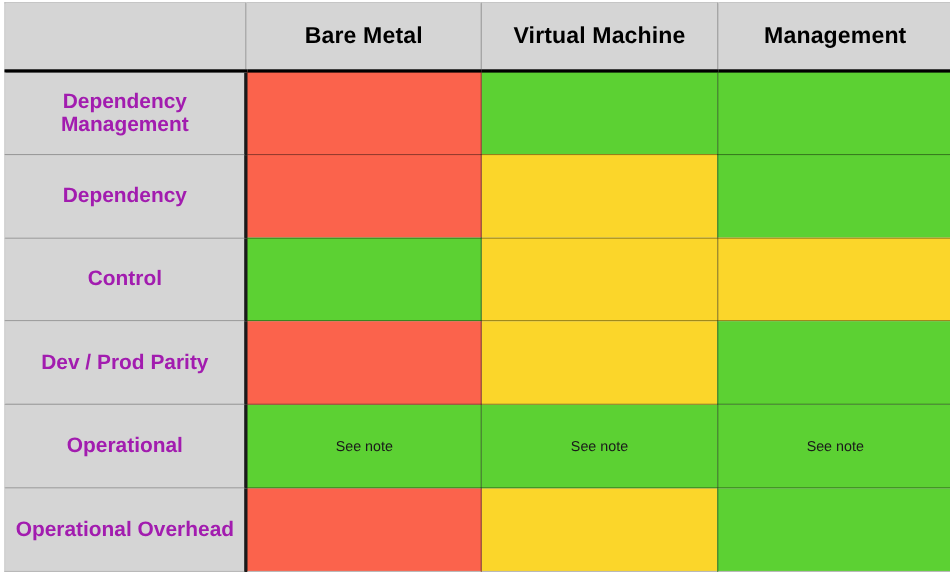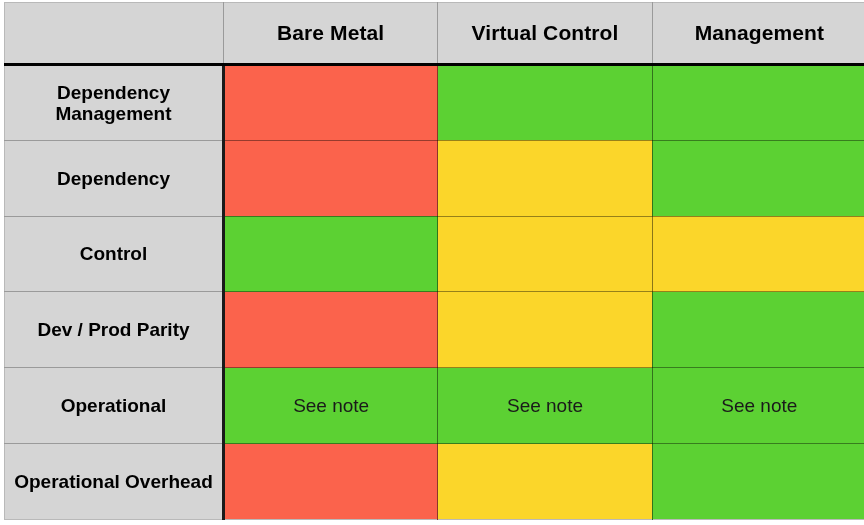--- a/index.html
+++ b/index.html
@@ -61,34 +61,34 @@
 
   th.corner-cell { background: #d5d5d5; }
 
   
   tbody tr { height: 58px; }
 
   td.row-label {
     background: #d5d5d5;
     font-size: 19px;
     font-weight: bold;
-    color: #000000;
+    color: #a21caf;
     text-align: center;
     vertical-align: middle;
     line-height: 1.12;
     border-right: 3px solid #1a1a1a;
     border-bottom: 1px solid #9a9a9a;
     padding: 0 6px;
   }
   tbody tr:last-child td.row-label { border-bottom: none; }
 
   td.cell {
     text-align: center;
     vertical-align: middle;
-    font-size: 19px;
+    font-size: 13px;
     font-weight: normal;
     color: #1a1a1a;
     border-right: 1px solid rgba(0,0,0,0.45);
     border-bottom: 1px solid rgba(0,0,0,0.40);
     padding: 0;
   }
   td.cell:last-child { border-right: none; }
   tbody tr:last-child td.cell { border-bottom: none; }
 
   
@@ -107,21 +107,21 @@
     <colgroup>
       <col class="c-label">
       <col class="c-data">
       <col class="c-data">
       <col class="c-data">
     </colgroup>
     <thead>
       <tr class="header-row">
         <th class="corner-cell"></th>
         <th class="col-head">Bare Metal</th>
-        <th class="col-head">Virtual Control</th>
+        <th class="col-head">Virtual Machine</th>
         <th class="col-head">Management</th>
       </tr>
     </thead>
     <tbody id="matrix-body">
         <tr>
           <td class="row-label">Dependency Management</td>
           <td class="cell red"></td>
           <td class="cell green"></td>
           <td class="cell green"></td>
         </tr>

